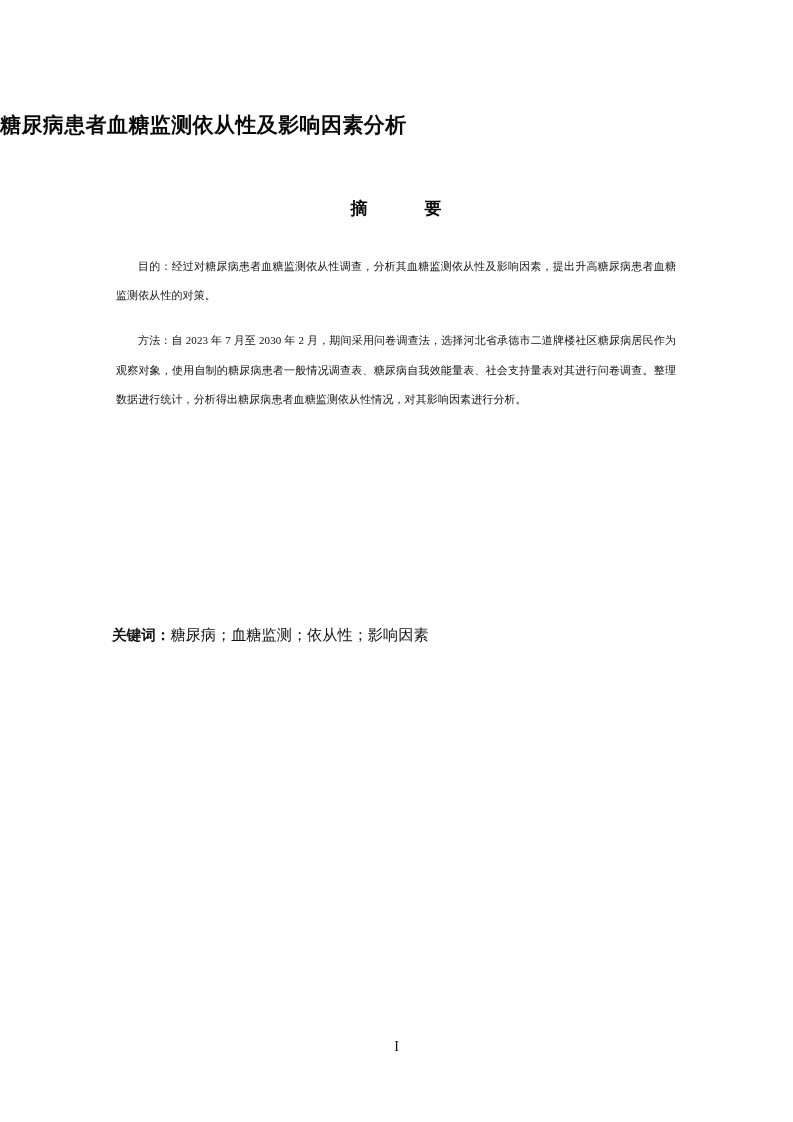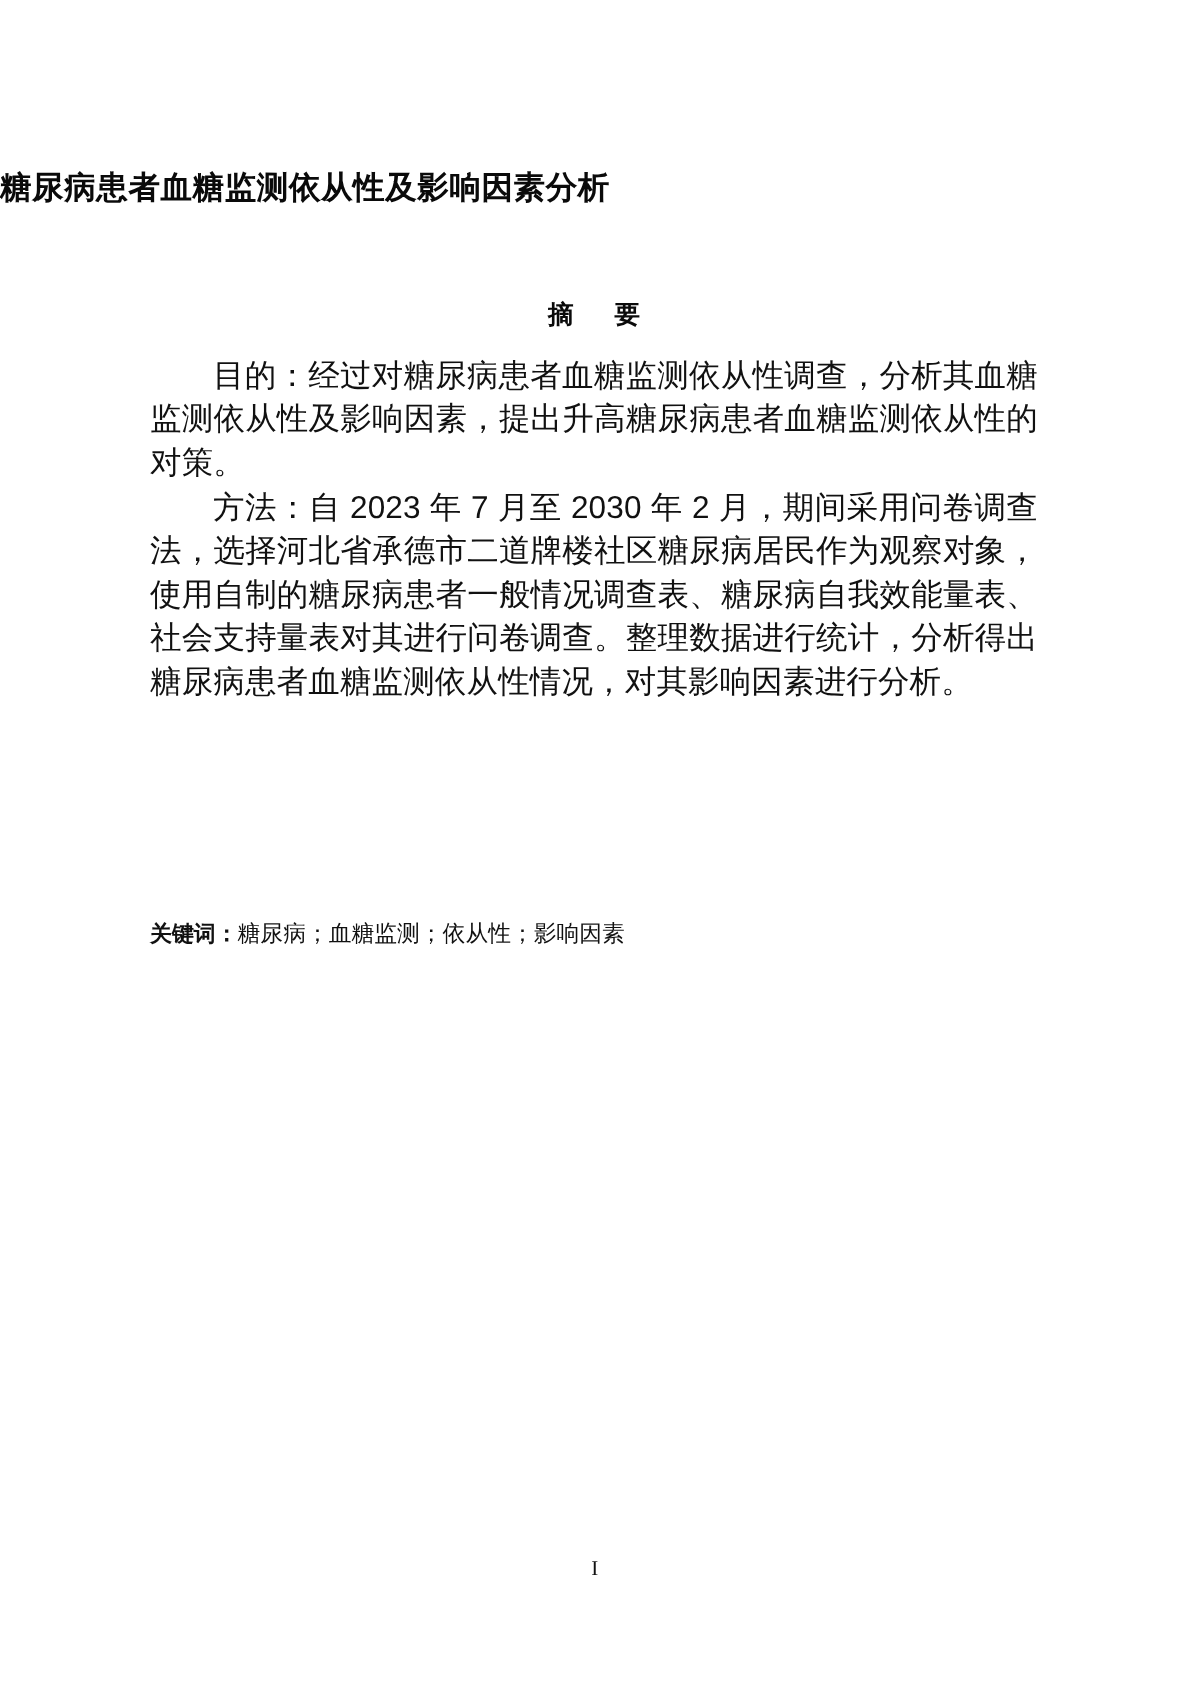--- a/index.html
+++ b/index.html
@@ -39,59 +39,59 @@
     color: #0a0a0a;
   }
 
   
   .abstract-heading {
     position: absolute;
     left: 0;
     top: 183px;
     width: 793px;
     text-align: center;
-    font-family: Liberation Serif, serif;
+    font-family: Liberation Mono, monospace;
     font-size: 17px;
     font-weight: 700;
     letter-spacing: 1px;
     line-height: 26px;
     color: #0a0a0a;
     white-space: pre;
   }
 
   
   .body-block {
     position: absolute;
     left: 100px;
     top: 236px;
     width: 592px;
   }
 
   .para {
-    font-family: Liberation Sans, sans-serif;
-    font-size: 21px;
+    font-family: Liberation Serif, serif;
+    font-size: 11px;
     line-height: 29.2px;
     text-align: justify;
     text-justify: inter-ideograph;
     text-indent: 2em;
-    margin: 0;
+    margin: 16px;
     color: #111111;
     letter-spacing: 0.1px;
   }
 
   .keywords {
     position: absolute;
     left: 100px;
     top: 610px;
     width: 592px;
     font-family: "Liberation Serif", "DejaVu Serif", serif;
     font-size: 15.2px;
     line-height: 26px;
     color: #111111;
-    margin: 0;
+    margin: 12px;
   }
   .keywords .kw-label {
     font-family: "DejaVu Sans", "Liberation Sans", sans-serif;
     font-weight: 700;
     font-size: 14.6px;
   }
 
   
   .page-number {
     position: absolute;

